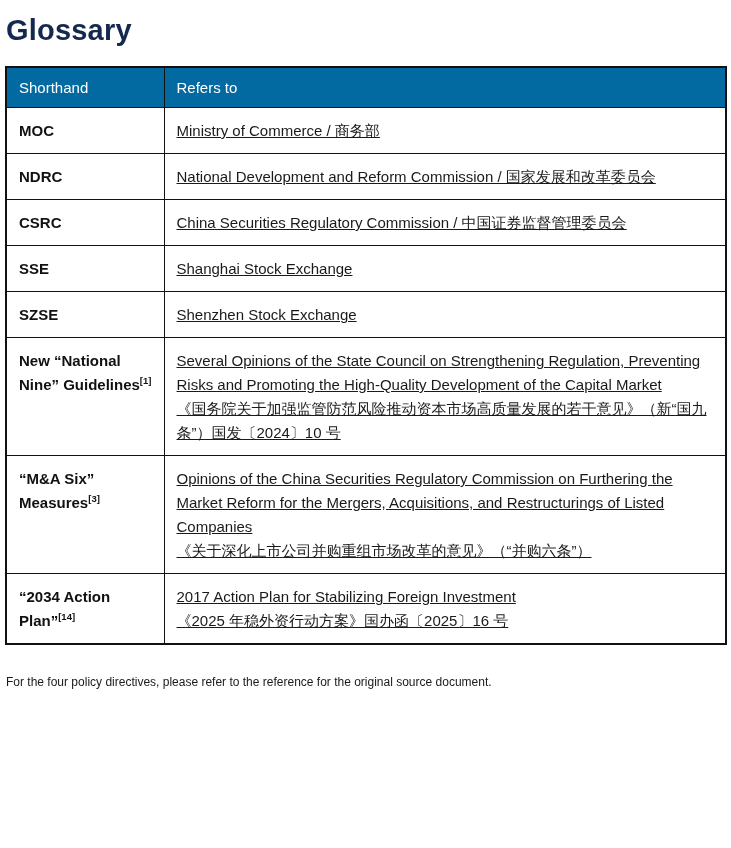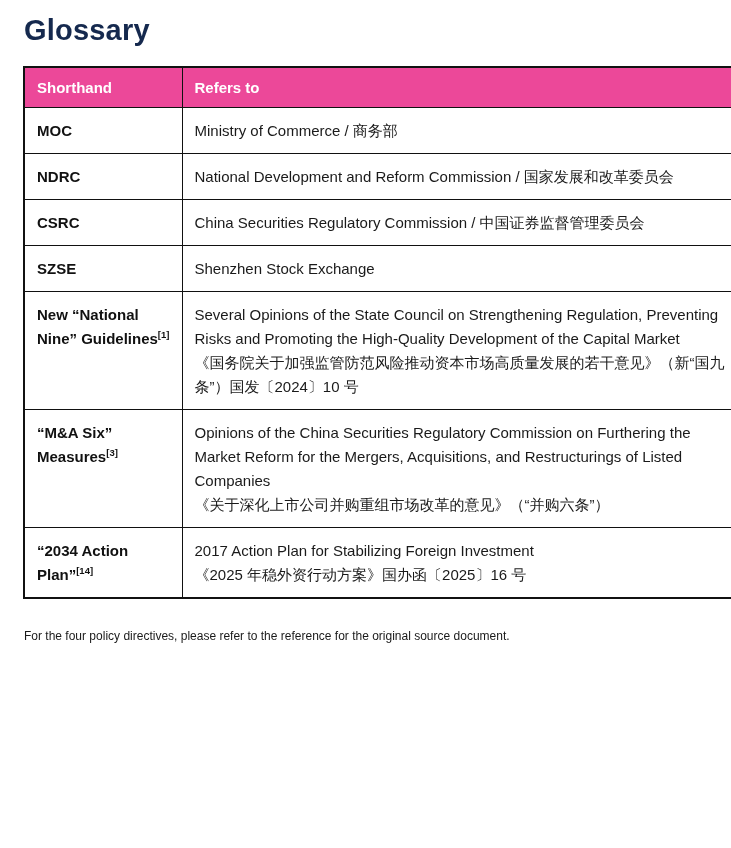--- a/index.html
+++ b/index.html
@@ -4,45 +4,45 @@
 <style>
   * { margin: 0; padding: 0; box-sizing: border-box; }
   html, body { background: #ffffff; }
   body {
     width: 731px;
     min-height: 848px;
     font-family: "Liberation Sans", "DejaVu Sans", sans-serif;
     color: #1a1a1a;
   }
   .page {
-    padding: 12px 6px 20px 23px;
+    padding: 12px 6px 20px 5px;
   }
   h1.title {
     font-size: 29px;
     font-weight: 800;
     letter-spacing: 0.2px;
     color: #15294e;
     margin: 2px 0 19px 1px;
   }
   table.glossary {
     width: 720px;
     border-collapse: collapse;
     table-layout: fixed;
   }
   table.glossary th, table.glossary td {
     border: 1.5px solid #111111;
     vertical-align: top;
     text-align: left;
   }
   table.glossary { border: 2px solid #111111; }
   thead th {
-    background: #ec4899;
+    background: #0369a1;
     color: #ffffff;
     font-size: 15px;
-    font-weight: 700;
+    font-weight: 400;
     padding: 9px 12px 8px 12px;
     line-height: 22px;
   }
   col.c-short { width: 158px; }
   col.c-refers { width: 562px; }
   tbody th.shorthand {
     font-size: 15px;
     font-weight: 700;
     color: #111111;
     padding: 11px 10px 10px 12px;
@@ -54,20 +54,21 @@
     font-weight: 700;
     vertical-align: super;
     line-height: 0;
   }
   tbody td.refers {
     font-size: 15px;
     font-weight: 400;
     color: #1a1a1a;
     padding: 11px 12px 10px 12px;
     line-height: 24px;
+    text-decoration: underline;
   }
   tbody td.refers .line { display: block; }
   p.footnote {
     margin: 26px 0 0 1px;
     font-size: 12px;
     line-height: 22px;
     color: #1a1a1a;
     max-width: 660px;
   }
 </style>
@@ -101,20 +102,26 @@
             <div class="line">National Development and Reform Commission / 国家发展和改革委员会</div>
           </td>
         </tr>
         <tr>
           <th class="shorthand"><span>CSRC</span></th>
           <td class="refers">
             <div class="line">China Securities Regulatory Commission / 中国证券监督管理委员会</div>
           </td>
         </tr>
         <tr>
+          <th class="shorthand"><span>SSE</span></th>
+          <td class="refers">
+            <div class="line">Shanghai Stock Exchange</div>
+          </td>
+        </tr>
+        <tr>
           <th class="shorthand"><span>SZSE</span></th>
           <td class="refers">
             <div class="line">Shenzhen Stock Exchange</div>
           </td>
         </tr>
         <tr>
           <th class="shorthand"><span>New “National Nine” Guidelines</span><sup>[1]</sup></th>
           <td class="refers">
             <div class="line">Several Opinions of the State Council on Strengthening Regulation, Preventing Risks and Promoting the High-Quality Development of the Capital Market</div>
             <div class="line">《国务院关于加强监管防范风险推动资本市场高质量发展的若干意见》（新“国九条”）国发〔2024〕10 号</div>

